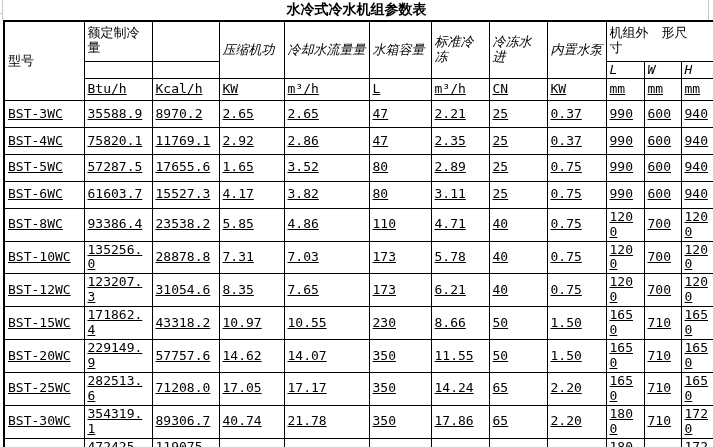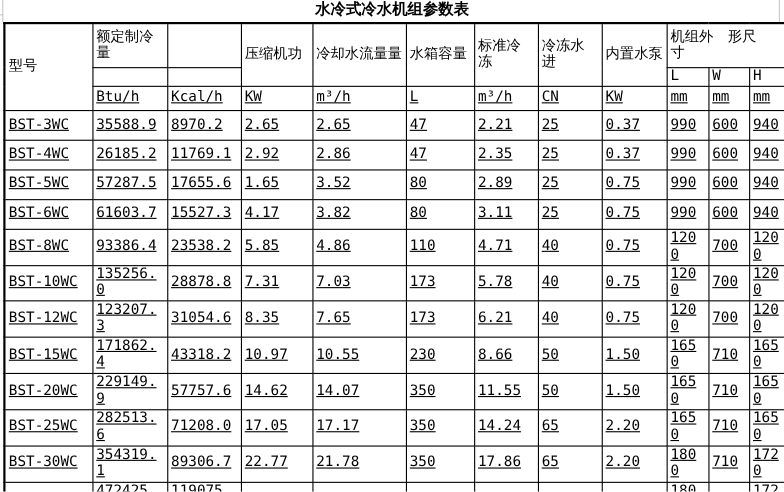--- a/index.html
+++ b/index.html
@@ -51,22 +51,22 @@
   thead td { padding: 1px 2px; }
   tr.hr1 { height: 40px; }
   tr.hr2 { height: 13px; }
   tr.hr3 { height: 22px; text-decoration: underline; }
   tbody tr { height: 26.8px; text-decoration: underline; }
   .c-model {
     text-align: center;
     vertical-align: middle;
     font-size: 14px;
   }
-  .va-top    { vertical-align: top; font-family: Liberation Serif, serif; }
-  .va-bottom { vertical-align: bottom; }
+  .va-top    { vertical-align: top; }
+  .va-bottom { vertical-align: bottom; font-style: italic; }
 </style>
 </head>
 <body>
 
 <div class="page">
 
   <div class="title">水冷式冷水机组参数表</div>
 
   <div class="gl gl-left-v"></div>
   <div class="gl gl-right-v"></div>
@@ -132,21 +132,21 @@
           <td>47</td>
           <td>2.21</td>
           <td>25</td>
           <td>0.37</td>
           <td>990</td>
           <td>600</td>
           <td>940</td>
         </tr>
         <tr>
           <td>BST-4WC</td>
-          <td>26185.2</td>
+          <td>75820.1</td>
           <td>11769.1</td>
           <td>2.92</td>
           <td>2.86</td>
           <td>47</td>
           <td>2.35</td>
           <td>25</td>
           <td>0.37</td>
           <td>990</td>
           <td>600</td>
           <td>940</td>
@@ -260,21 +260,21 @@
           <td>65</td>
           <td>2.20</td>
           <td>1650</td>
           <td>710</td>
           <td>1650</td>
         </tr>
         <tr>
           <td>BST-30WC</td>
           <td>354319.1</td>
           <td>89306.7</td>
-          <td>22.77</td>
+          <td>40.74</td>
           <td>21.78</td>
           <td>350</td>
           <td>17.86</td>
           <td>65</td>
           <td>2.20</td>
           <td>1800</td>
           <td>710</td>
           <td>1720</td>
         </tr>
         <tr>

